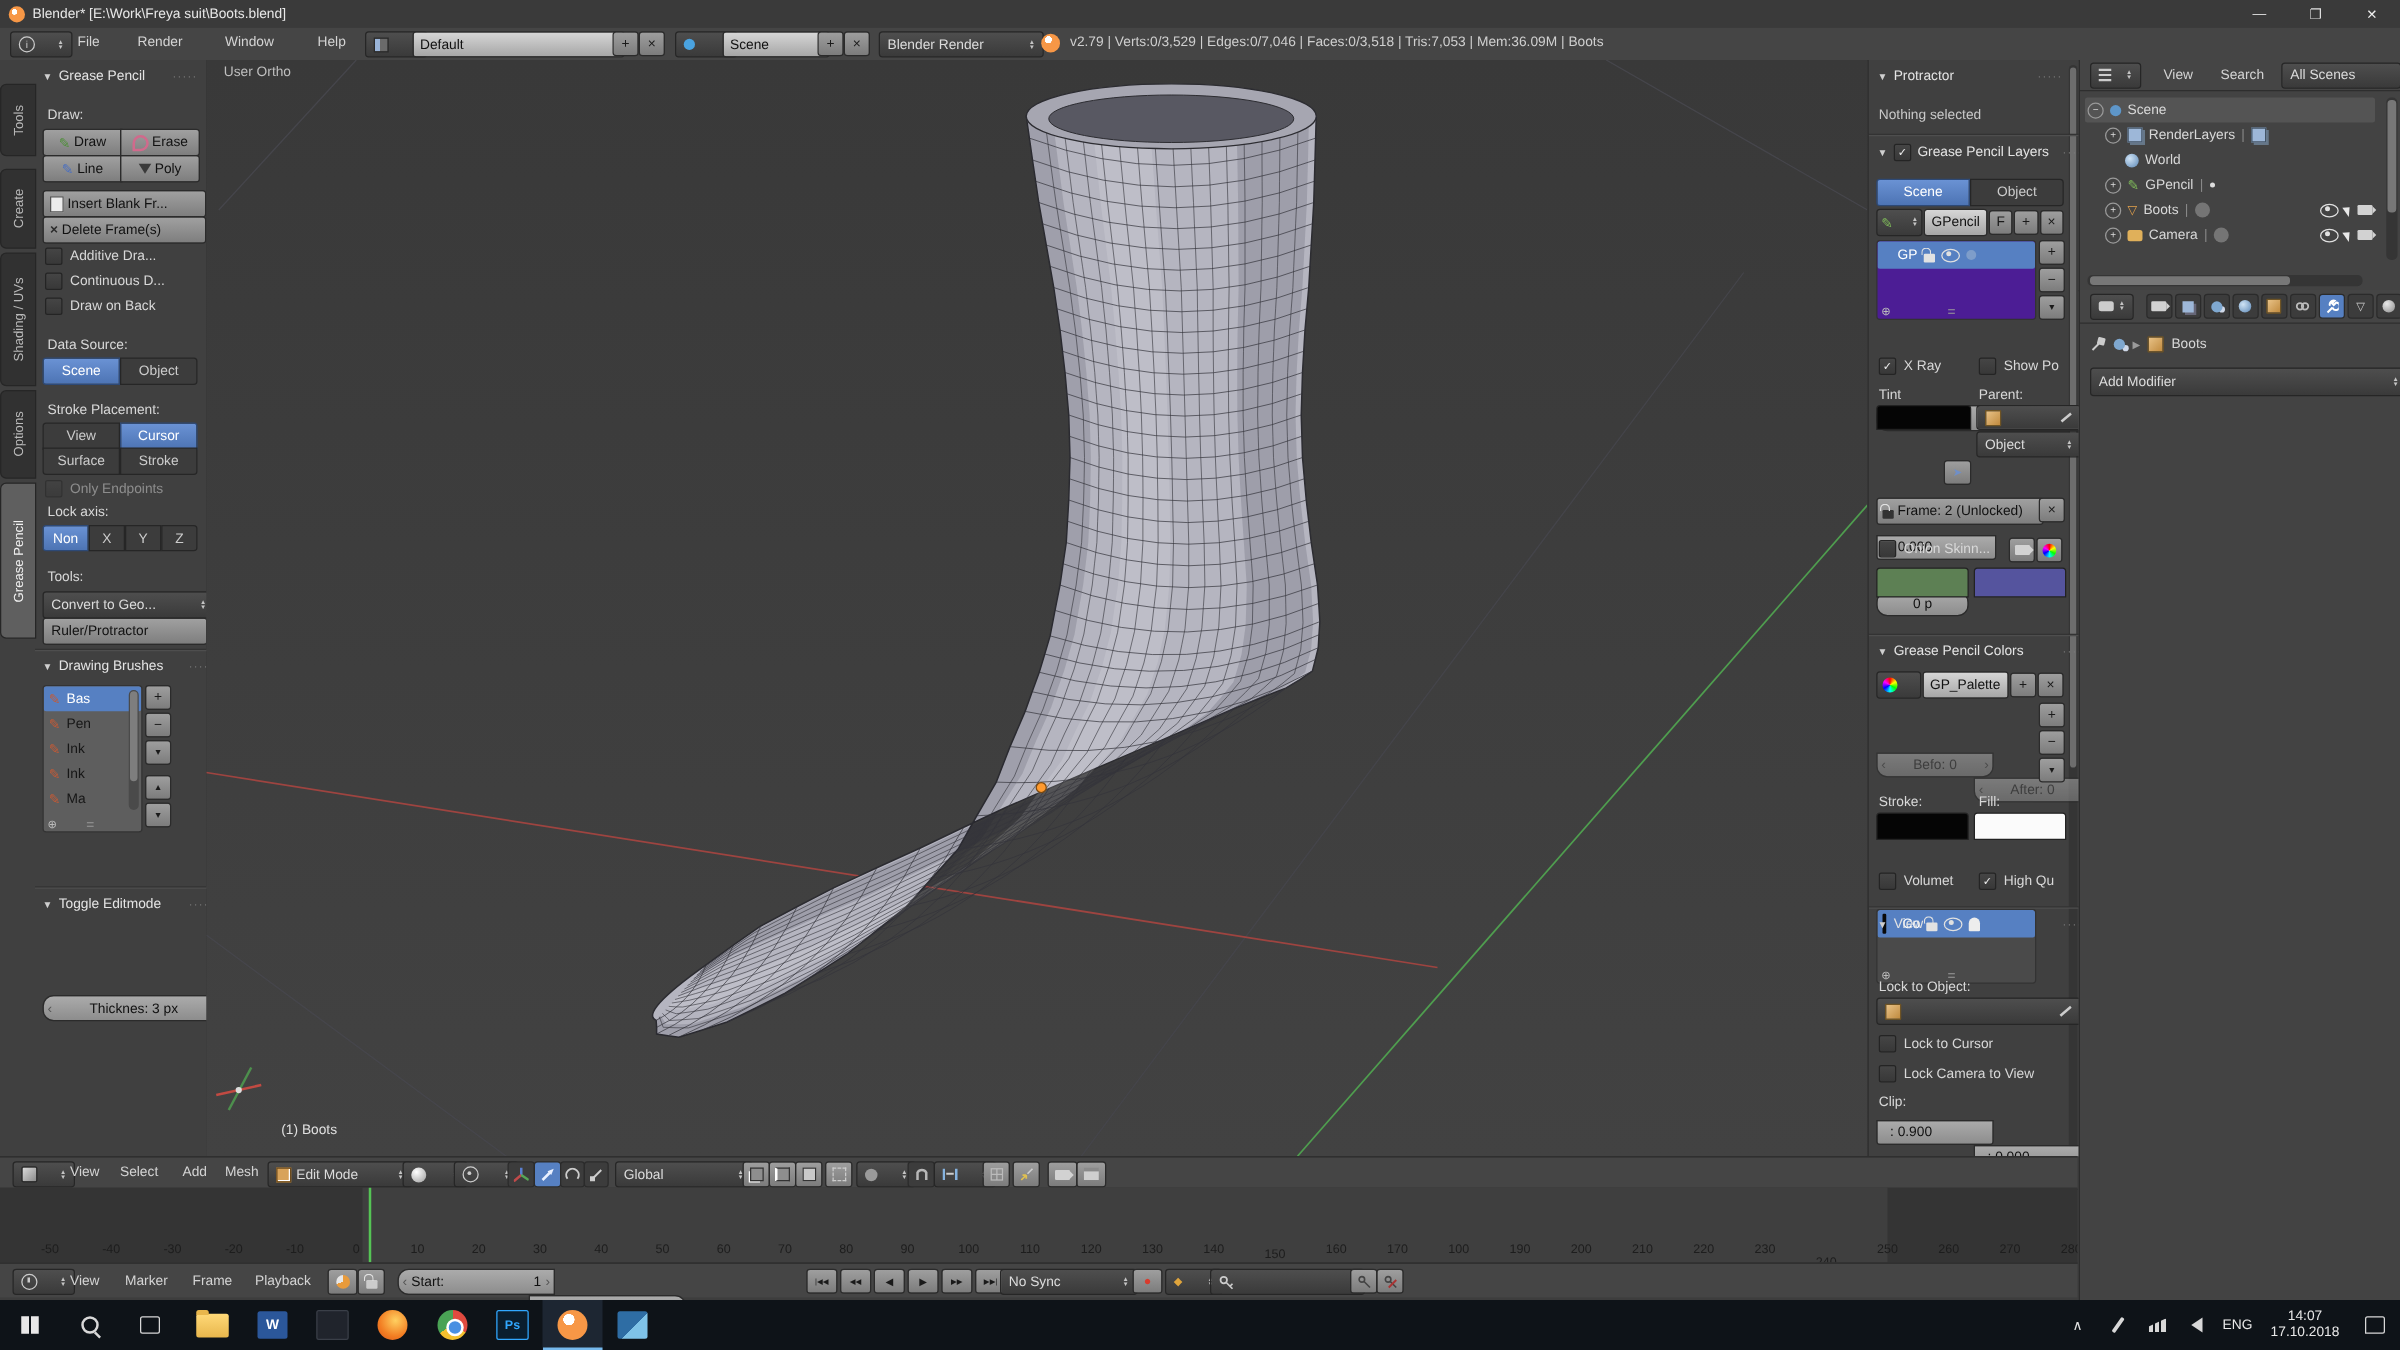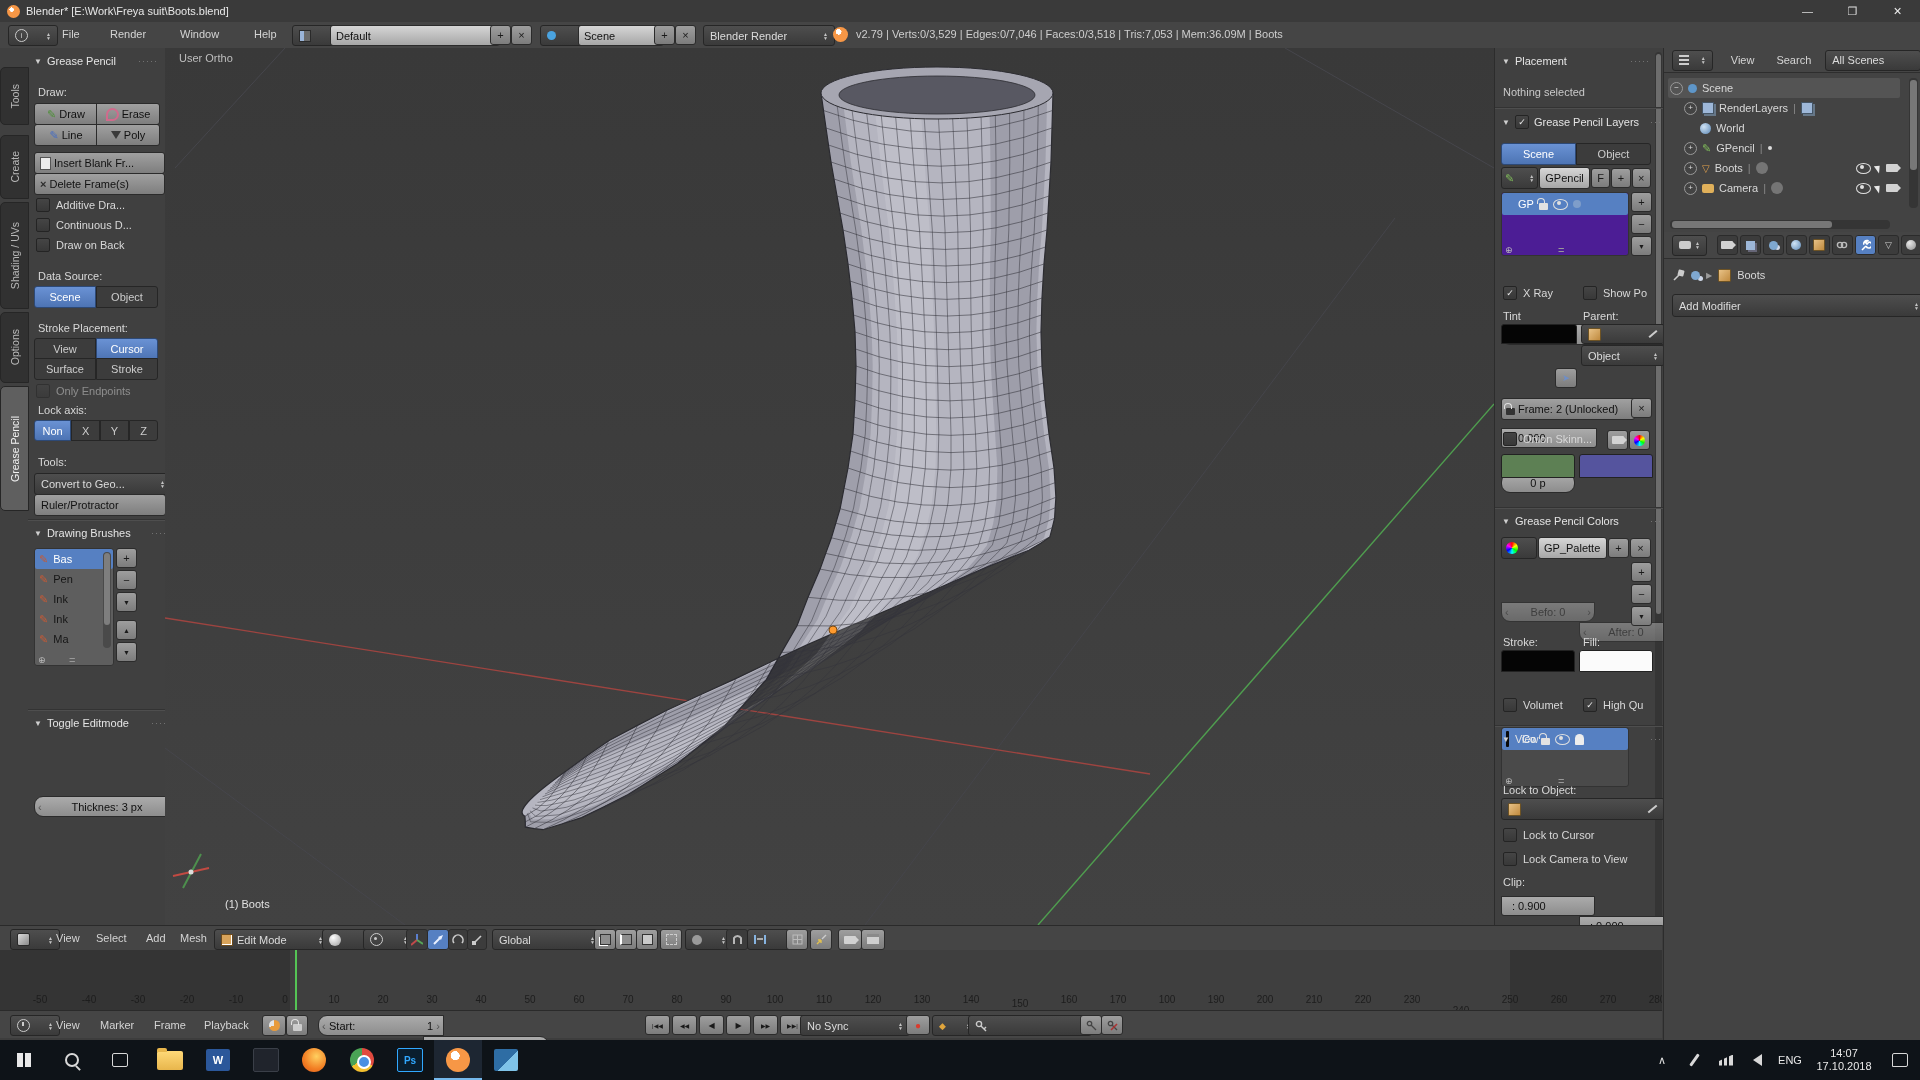--- a/index.html
+++ b/index.html
@@ -361,21 +361,21 @@
     <div class="abs" style="left:60px;top:850px;color:#e0e0e0;">(1) Boots</div>
   </div>
 
   <div class="abs" style="left:1494px;top:48px;width:168px;height:877px;background:#404040;border-left:1px solid #2c2c2c;overflow:hidden;">
     <div class="abs" style="right:1px;top:4px;width:7px;height:868px;background:#353535;border-radius:4px;">
       <div style="margin-left:1px;margin-top:2px;width:5px;height:560px;background:#6d6d6d;border-radius:3px;"></div>
       </div>
 
     <div class="abs hdr" style="left:7px;top:7px;width:148px;">
       <span class="tri">▼</span>
-      <span>Placement</span>
+      <span>Protractor</span>
       <span class="grip" style="margin-left:auto;">·····</span>
     </div>
     <div class="abs" style="left:8px;top:38px;color:#c9c9c9;">Nothing selected</div>
 
     <div class="abs panel-sep hdr" style="left:0;top:60px;width:168px;padding:6px 7px 0 7px;">
       <span class="tri">▼</span>
       <span class="cb">✓</span>
       <span>Grease Pencil Layers</span>
       <span class="grip" style="margin-left:auto;">·····</span>
     </div>

